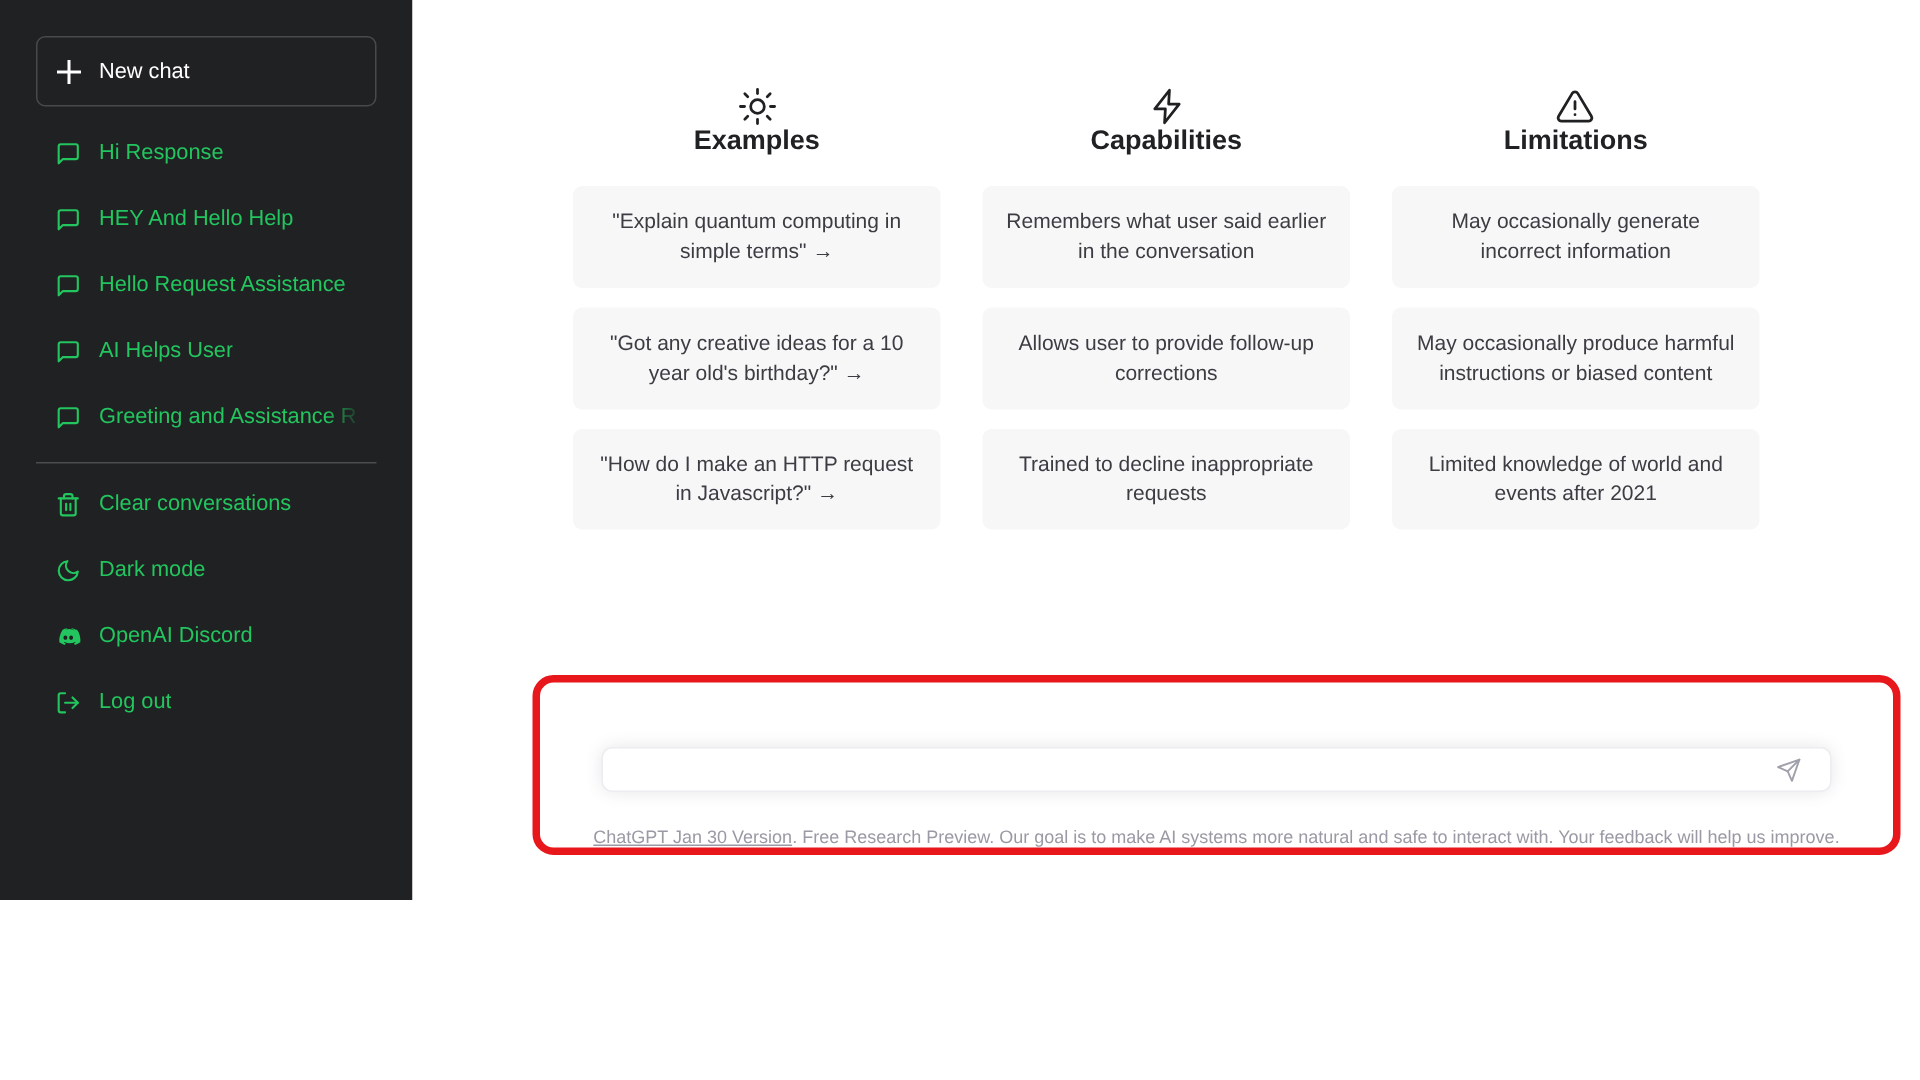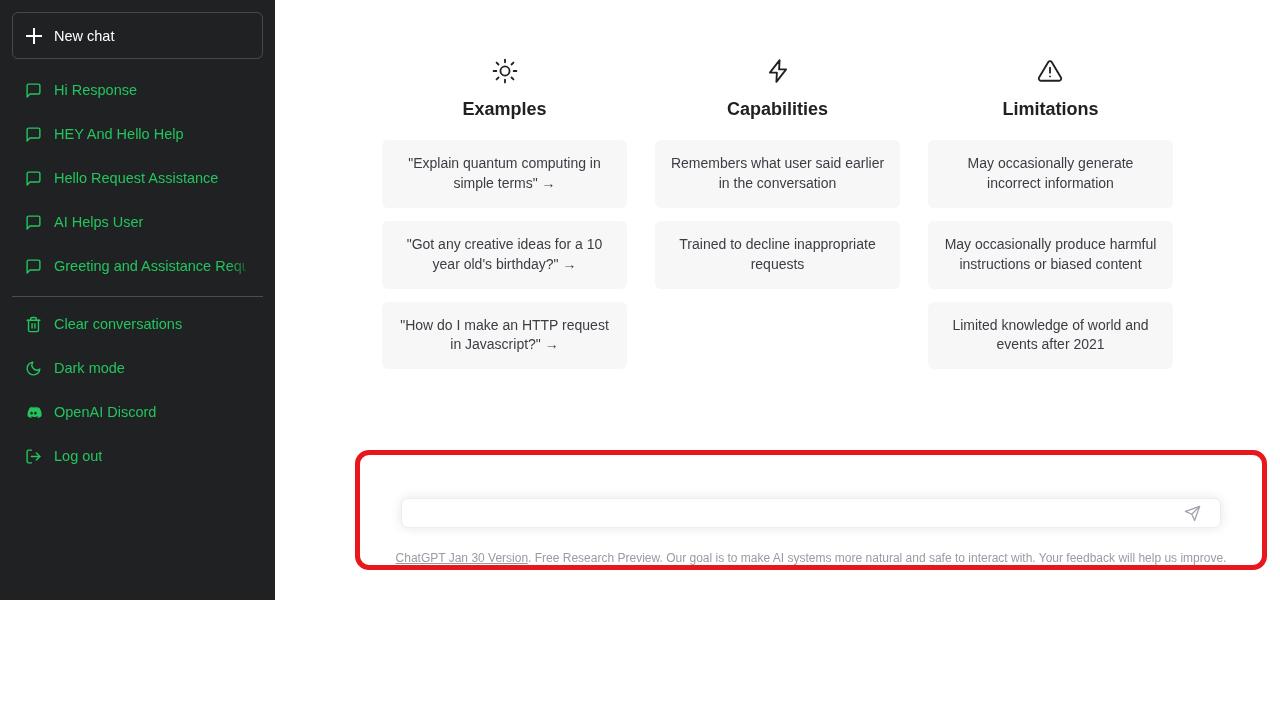--- a/index.html
+++ b/index.html
@@ -9,21 +9,21 @@
     font-family: "Liberation Sans", sans-serif;
     overflow: hidden;
   }
   .app { position: relative; width: 1280px; height: 720px; display: flex; }
 
   
   .sidebar {
     width: 275px; height: 600px;
     background: #202123;
     display: flex; flex-direction: column;
-    padding: 12px;
+    padding: 24px;
     flex: 0 0 275px;
   }
   .new-chat {
     display: flex; align-items: center; gap: 12px;
     height: 47px;
     padding: 0 13px;
     border: 1px solid rgba(255,255,255,0.18);
     border-radius: 6px;
     color: #ffffff;
     font-size: 14.5px;
@@ -80,21 +80,21 @@
   }
   .hero {
     position: absolute;
     left: 0; right: 0; top: 0;
     display: flex; justify-content: center;
     padding-top: 58px;
   }
   .columns { display: flex; gap: 28px; }
   .col { width: 245px; display: flex; flex-direction: column; align-items: center; }
   .col-head {
-    display: flex; flex-direction: column; align-items: center; gap: 16px;
+    display: flex; flex-direction: column; align-items: center; gap: 0;
     margin-bottom: 22px;
   }
   .col-icon { width: 26px; height: 26px; color: #202123; }
   .col-icon svg { display: block; width: 26px; height: 26px; }
   .col-title { font-size: 18px; color: #202123; line-height: 1; }
 
   .card {
     width: 245px;
     background: #f7f7f8;
     border-radius: 6px;
@@ -300,20 +300,21 @@
         <section class="col">
           <div class="col-head">
             <span class="col-icon">
               <svg viewBox="0 0 24 24" fill="none" stroke="currentColor" stroke-width="1.7" stroke-linecap="round" stroke-linejoin="round">
                   <polygon points="13.5 2 4.5 13.5 11 13.5 10.5 22 19.5 10.5 13 10.5 13.5 2"></polygon>
                 </svg>
             </span>
             <h2 class="col-title">Capabilities</h2>
           </div>
           <div class="card">Remembers what user said earlier in the conversation</div>
+          <div class="card">Allows user to provide follow-up corrections</div>
           <div class="card">Trained to decline inappropriate requests</div>
         </section>
 
         <section class="col">
           <div class="col-head">
             <span class="col-icon">
               <svg viewBox="0 0 24 24" fill="none" stroke="currentColor" stroke-width="1.7" stroke-linecap="round" stroke-linejoin="round">
                   <path d="M10.3 3.9 1.9 18a2 2 0 0 0 1.7 3h16.8a2 2 0 0 0 1.7-3L13.7 3.9a2 2 0 0 0-3.4 0z"></path>
                   <line x1="12" y1="9" x2="12" y2="13.5"></line>
                   <line x1="12" y1="17" x2="12" y2="17"></line>

